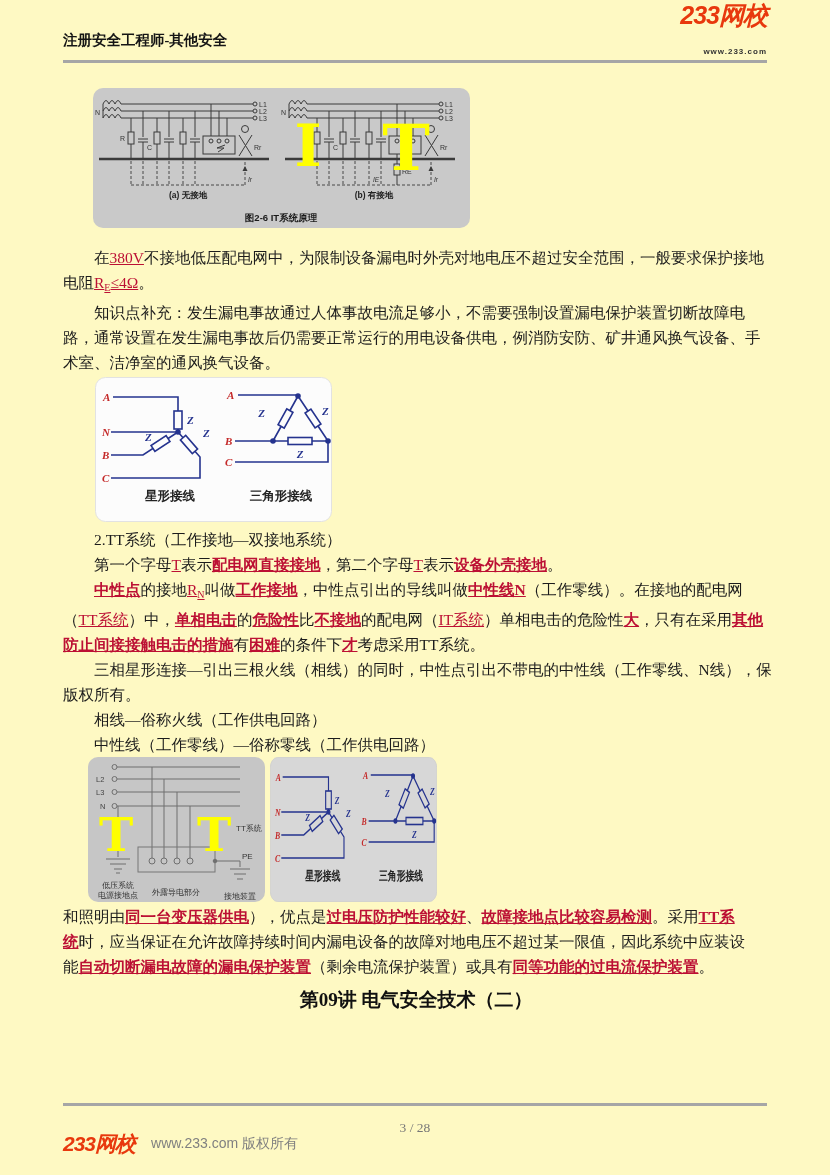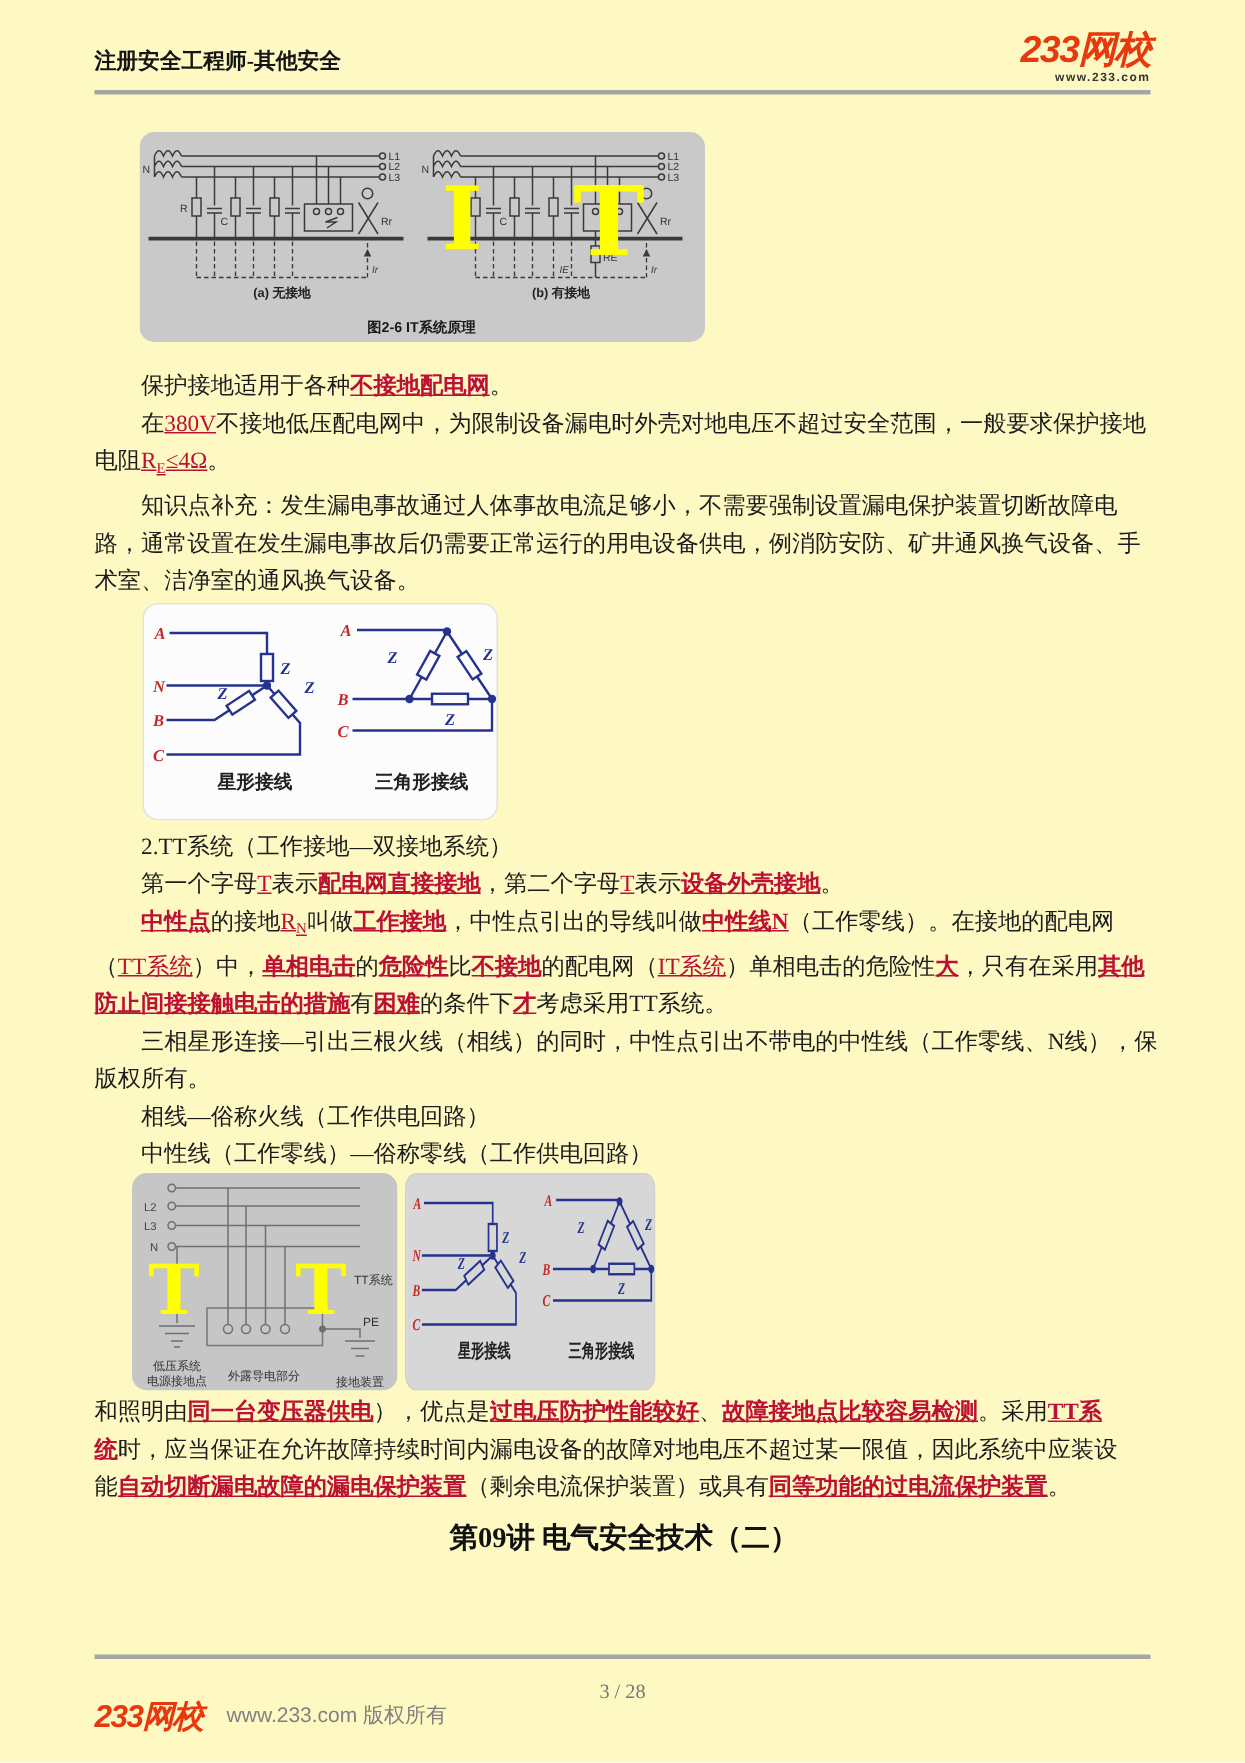--- a/index.html
+++ b/index.html
@@ -5,21 +5,21 @@
   html,body{margin:0;padding:0;background:#ffffff;}
   .page{position:relative;width:830px;height:1175px;background:#fef9c3;overflow:hidden;
         font-family:"Liberation Serif","DejaVu Serif",serif;color:#1c1c1c;}
   
   .header{position:absolute;top:0;left:63px;width:704px;height:60px;border-bottom:3px solid #a6a6a6;}
   .h-title{position:absolute;left:0;bottom:10px;font-size:14.5px;font-weight:bold;color:#151515;}
   .h-logo{position:absolute;right:0;bottom:4px;text-align:right;line-height:1;}
   .logo-main{font-size:25px;font-weight:bold;font-style:italic;color:#e8380d;
              font-family:"Liberation Sans","DejaVu Sans",sans-serif;letter-spacing:-1px;}
   .h-logo .logo-sub{display:block;font-size:8px;font-weight:bold;color:#333;
-             font-family:"Liberation Sans",sans-serif;letter-spacing:1px;margin-top:2px;}
+             font-family:"Liberation Sans",sans-serif;letter-spacing:1px;margin-top:20px;}
   
   .content{position:absolute;top:88px;left:63px;width:706px;}
   .tline{font-size:15.5px;line-height:25px;white-space:nowrap;}
   .ind{text-indent:2em;}
   .r{color:#bc1034;text-decoration:underline;text-align:center;}
   .rb{color:#bc1034;font-weight:bold;text-decoration:underline;}
   .rsub{color:#bc1034;text-decoration:underline;font-size:10px;vertical-align:-3px;}
   .fig{line-height:0;}
   .fig1{margin:0 0 17px 30px;}
   .fig2{margin:2px 0 5px 32px;}
@@ -138,21 +138,20 @@
         <text class="fls" x="341" y="94">Ir</text>
         <text class="capa" x="281" y="110" text-anchor="middle">(b) 有接地</text>
         <text class="capmain" x="188" y="133" text-anchor="middle">图2-6  IT系统原理</text>
 
         <text class="yellow" x="215" y="78" font-size="58" text-anchor="middle">I</text>
         <text class="yellow" x="313" y="82" font-size="64" text-anchor="middle">T</text>
       </svg>
     </div>
 
     <div>
-        <div class="tline ind"><span>保护接地适用于各种</span><span class="rb">不接地配电网</span><span>。</span></div>
         <div class="tline ind"><span>在</span><span class="r">380V</span><span>不接地低压配电网中，为限制设备漏电时外壳对地电压不超过安全范围，一般要求保护接地</span></div>
         <div class="tline"><span>电阻</span><span class="r">R</span><span class="rsub">E</span><span class="r">≤4Ω</span><span>。</span></div>
         <div class="tline ind"><span>知识点补充：发生漏电事故通过人体事故电流足够小，不需要强制设置漏电保护装置切断故障电</span></div>
         <div class="tline"><span>路，通常设置在发生漏电事故后仍需要正常运行的用电设备供电，例消防安防、矿井通风换气设备、手</span></div>
         <div class="tline"><span>术室、洁净室的通风换气设备。</span></div>
       </div>
 
     <div class="fig fig2">
       <svg width="237" height="145" viewBox="0 0 237 145">
         <rect x="0.5" y="0.5" width="236" height="144" rx="10" fill="#fcfcfc" stroke="#e2e2e2"></rect>

